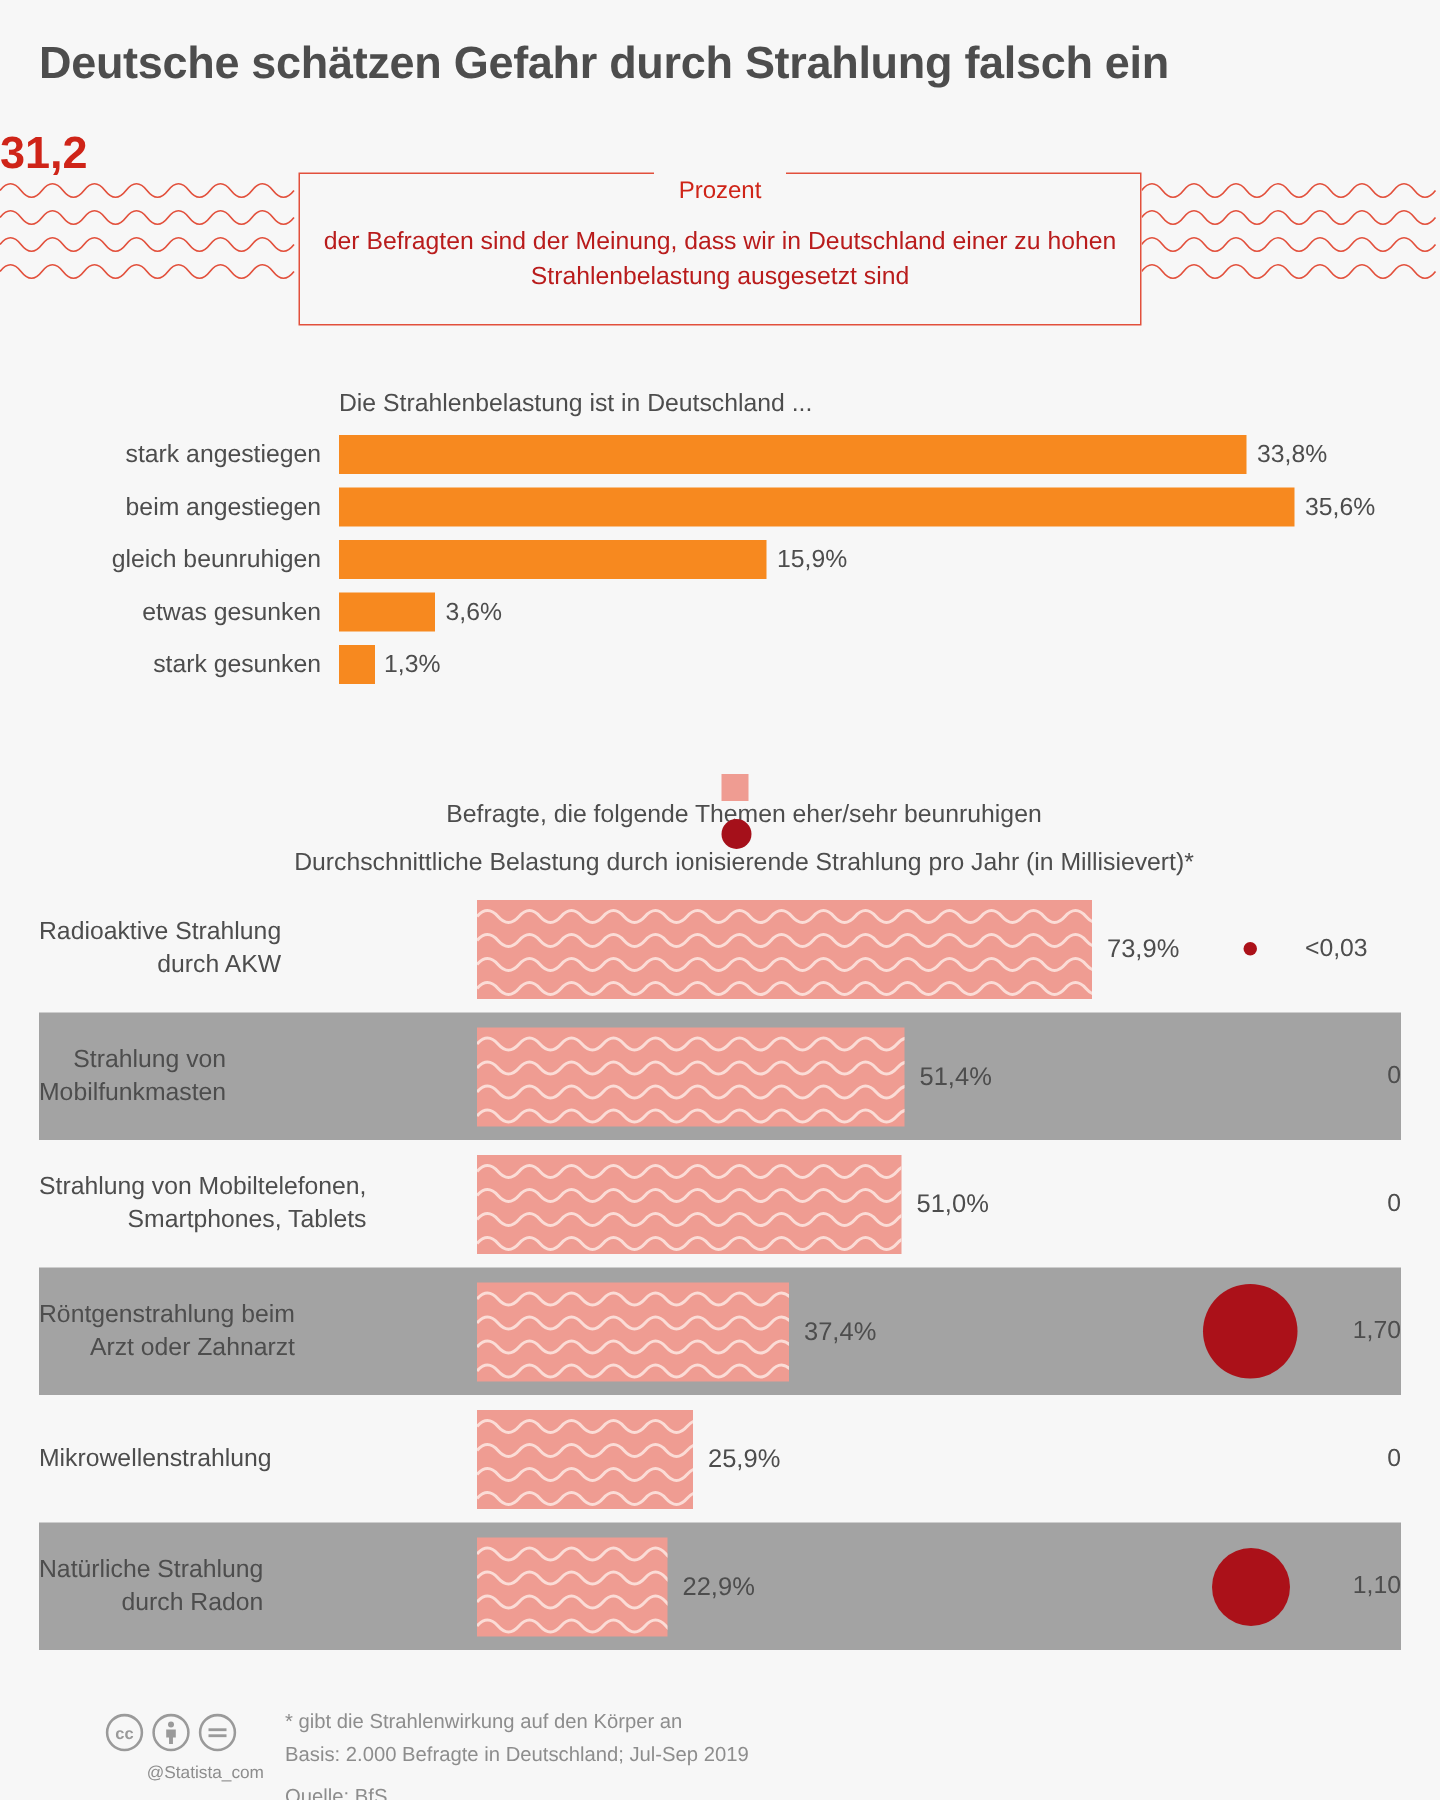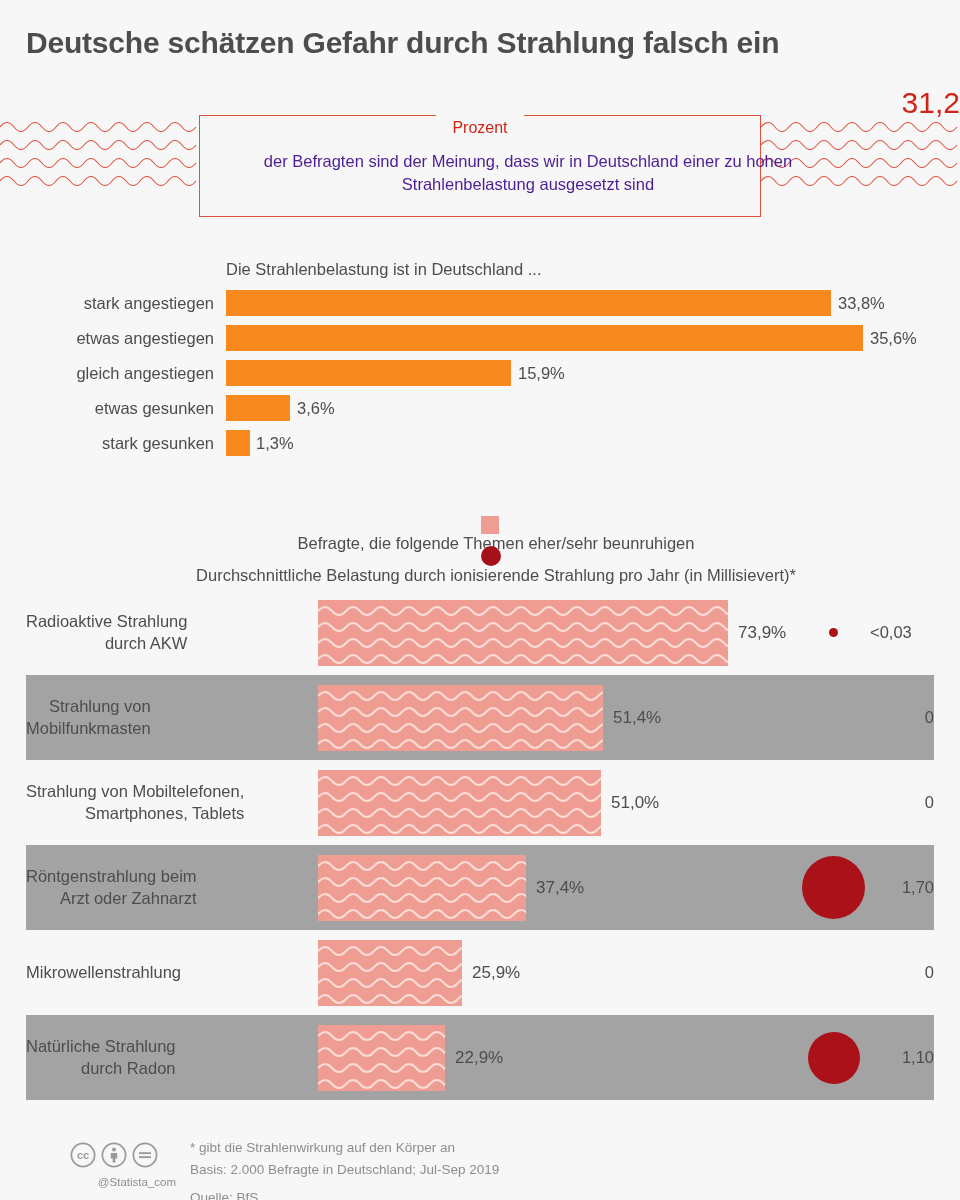--- a/index.html
+++ b/index.html
@@ -24,30 +24,30 @@
   .hero-waves-right { position: absolute; left: 761px; top: 30px; width: 199px; height: 76px; }
   .hero-box {
     position: absolute; left: 199px; top: 27px; width: 562px; height: 102px;
     border: 1.6px solid #e2503c; background: #f7f7f7;
   }
   .hero-gapmask {
     position: absolute; left: 436px; top: 21px; width: 88px; height: 14px;
     background: #f7f7f7;
   }
   .hero-num {
-    position: absolute; left: 0; top: 0; width: 960px; text-align: right;
-    font-size: 30px; font-weight: normal; color: #cf2418; line-height: 1;
+    position: absolute; left: 0; top: 0; width: 960px; text-align: left;
+    font-size: 30px; font-weight: bold; color: #cf2418; line-height: 1;
   }
   .hero-unit {
     position: absolute; left: 0; top: 30px; width: 960px; text-align: center;
     font-size: 16px; color: #cf2418; line-height: 1.2;
   }
   .hero-text {
     position: absolute; left: 209px; top: 62px; width: 542px; text-align: center;
-    font-size: 16.5px; color: #4c1d95; line-height: 1.42; margin-left: 48px;
+    font-size: 16.5px; color: #b91c1c; line-height: 1.42;
   }
 
   
   .subhead {
     position: absolute; left: 226px; top: 260px; width: 620px;
     font-size: 16.5px; color: #4d4d4d;
   }
   .obar-row { position: absolute; left: 0; width: 960px; height: 32px; }
   .obar-label {
     position: absolute; left: 0; top: 0; width: 214px; height: 32px;
@@ -140,26 +140,26 @@
   </div>
 
   <div class="subhead">Die Strahlenbelastung ist in Deutschland ...</div>
 
   <div class="obar-row" style="top:287px">
     <div class="obar-label">stark angestiegen</div>
     <div class="obar-bar" style="width:605px"></div>
     <div class="obar-val" style="left:838px">33,8%</div>
   </div>
   <div class="obar-row" style="top:322px">
-    <div class="obar-label">etwas angestiegen</div>
+    <div class="obar-label">beim angestiegen</div>
     <div class="obar-bar" style="width:637px"></div>
     <div class="obar-val" style="left:870px">35,6%</div>
   </div>
   <div class="obar-row" style="top:357px">
-    <div class="obar-label">gleich angestiegen</div>
+    <div class="obar-label">gleich beunruhigen</div>
     <div class="obar-bar" style="width:285px"></div>
     <div class="obar-val" style="left:518px">15,9%</div>
   </div>
   <div class="obar-row" style="top:392px">
     <div class="obar-label">etwas gesunken</div>
     <div class="obar-bar" style="width:64px"></div>
     <div class="obar-val" style="left:297px">3,6%</div>
   </div>
   <div class="obar-row" style="top:427px">
     <div class="obar-label">stark gesunken</div>

